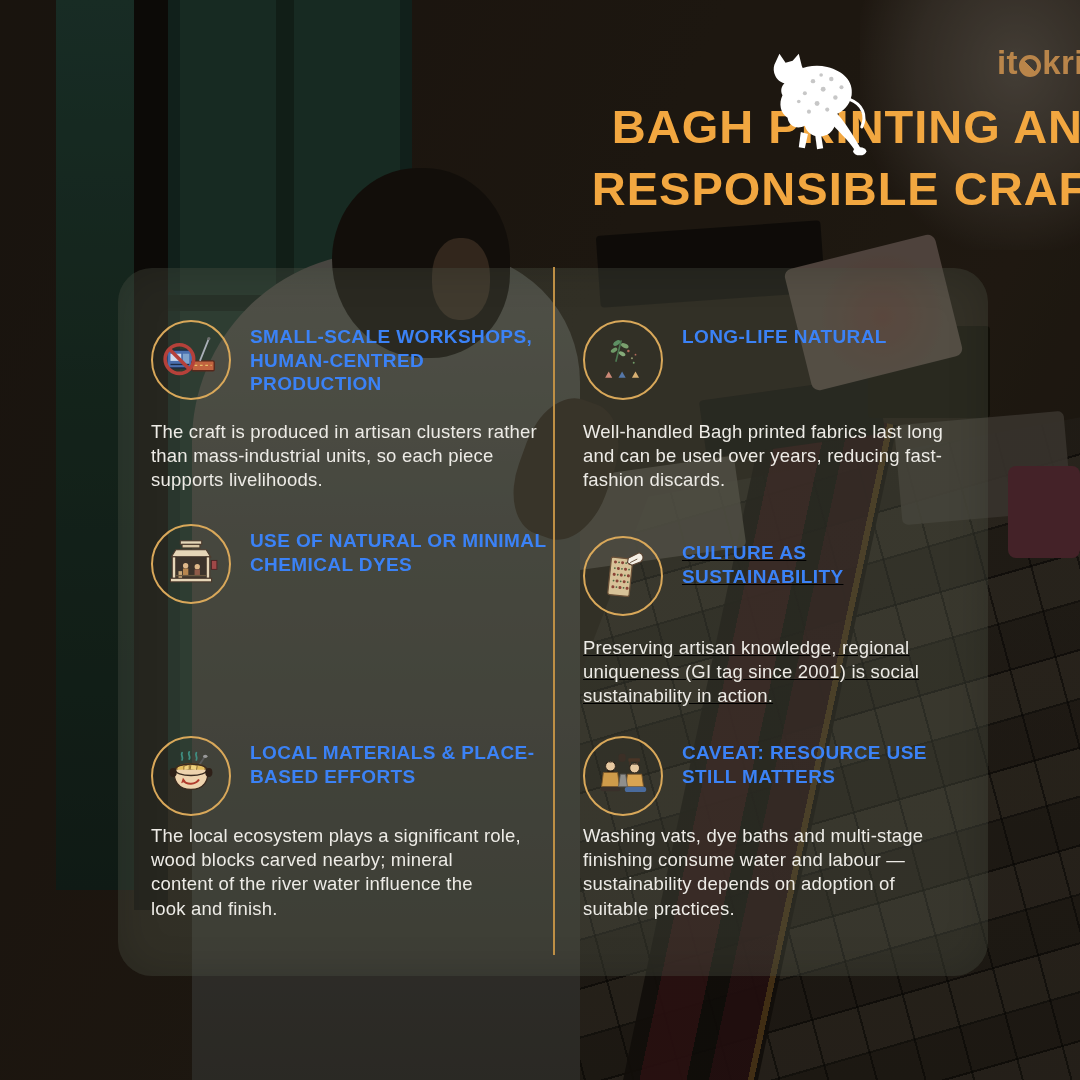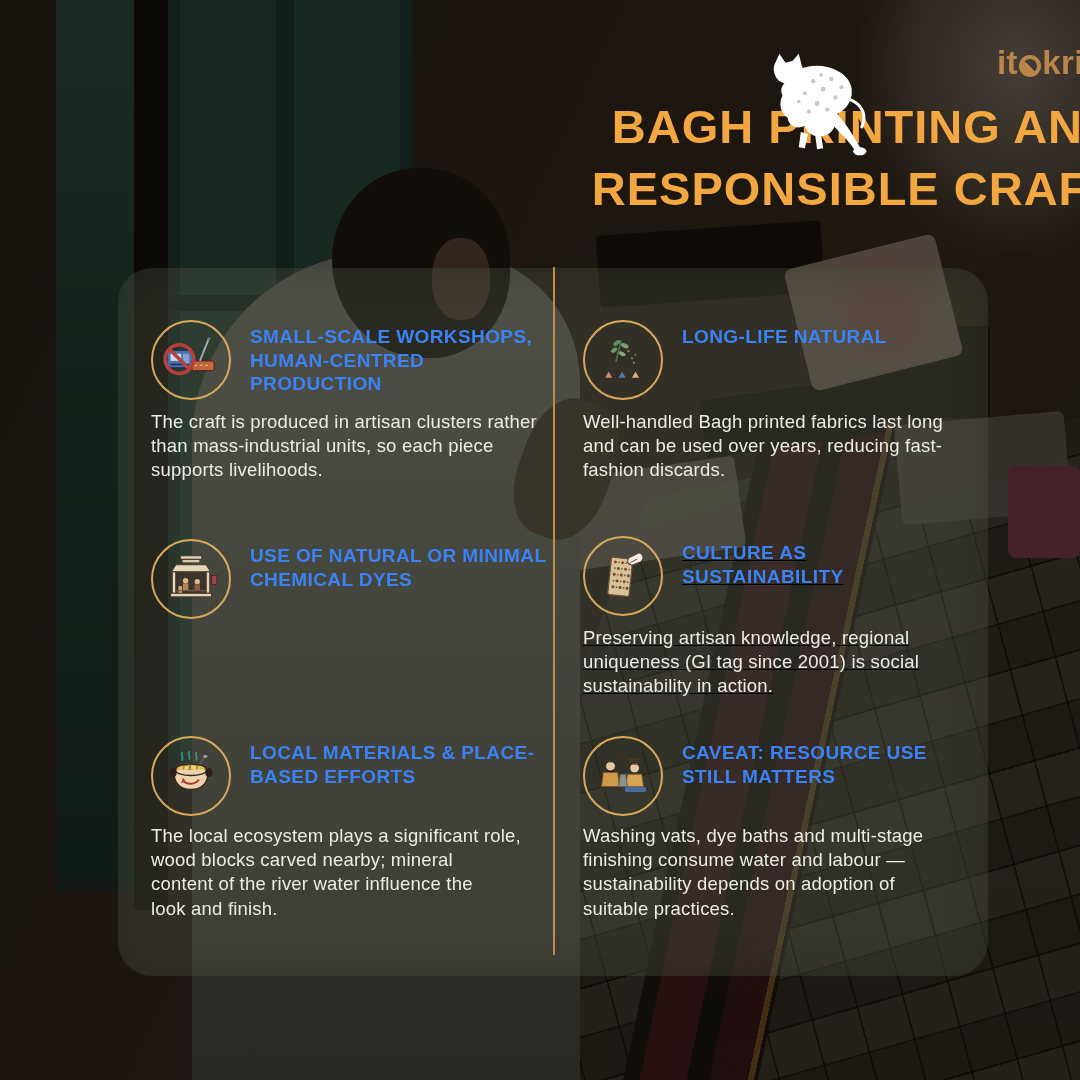--- a/index.html
+++ b/index.html
@@ -63,21 +63,21 @@
   .panel { left:118px; top:268px; width:870px; height:708px; border-radius:34px;
     background:rgba(99,106,90,.30); box-shadow:0 0 40px rgba(0,0,0,.18) inset; }
   .divider { left:553px; top:267px; width:2px; height:688px; background:#BE8F45; }
 
   .sec { position:absolute; width:440px; }
   .sec-head { display:flex; gap:19px; align-items:flex-start; }
   .icon-wrap { width:80px; height:80px; border:2px solid #D9A85A; border-radius:50%;
     display:flex; align-items:center; justify-content:center; flex-shrink:0; }
   .sec-heading { padding-top:5px; color:#3b82f6; font-weight:700; font-size:19px;
     line-height:1.24; letter-spacing:.4px; white-space:pre-line; }
-  .sec-body { margin-top:10px; color:#EDEBE6; font-size:18.5px; line-height:1.31;
+  .sec-body { margin-top:20px; color:#EDEBE6; font-size:18.5px; line-height:1.31;
     letter-spacing:.2px; white-space:pre-line; }
   .row3 .sec-body { margin-top:8px; }
 </style>
 </head>
 <body>
 
 <div class="stage">
 
   <div class="bg">
     <div class="abs bg-base"></div>
@@ -181,21 +181,21 @@
           <path d="M42 48 L50 48 L46 41 Z" fill="#d8b072"></path>
         </svg>
       </div>
       <div class="sec-heading">LONG-LIFE NATURAL</div>
     </div>
     <div class="sec-body">Well-handled Bagh printed fabrics last long
 and can be used over years, reducing fast-
 fashion discards.</div>
   </div>
 
-  <div class="sec row2" style="left:151px; top:539px;">
+  <div class="sec row2" style="left:151px; top:524px;">
     <div class="sec-head">
       <div class="icon-wrap">
         <svg viewBox="0 0 64 56" width="58" height="50">
           <rect x="20" y="2" width="24" height="4" fill="#e6d6b8" stroke="#4a392c" stroke-width="1.2"></rect>
           <rect x="22" y="6" width="20" height="4" fill="#d9c6a4" stroke="#4a392c" stroke-width="1.2"></rect>
           <polygon points="10,20 54,20 49,12 15,12" fill="#e6d6b8" stroke="#4a392c" stroke-width="1.2"></polygon>
           <rect x="11" y="20" width="4" height="24" fill="#e6d6b8" stroke="#4a392c" stroke-width="1.2"></rect>
           <rect x="49" y="20" width="4" height="24" fill="#e6d6b8" stroke="#4a392c" stroke-width="1.2"></rect>
           <rect x="15" y="20" width="34" height="24" fill="#3c332b"></rect>
           <circle cx="26" cy="30" r="3" fill="#e0b98a"></circle>

